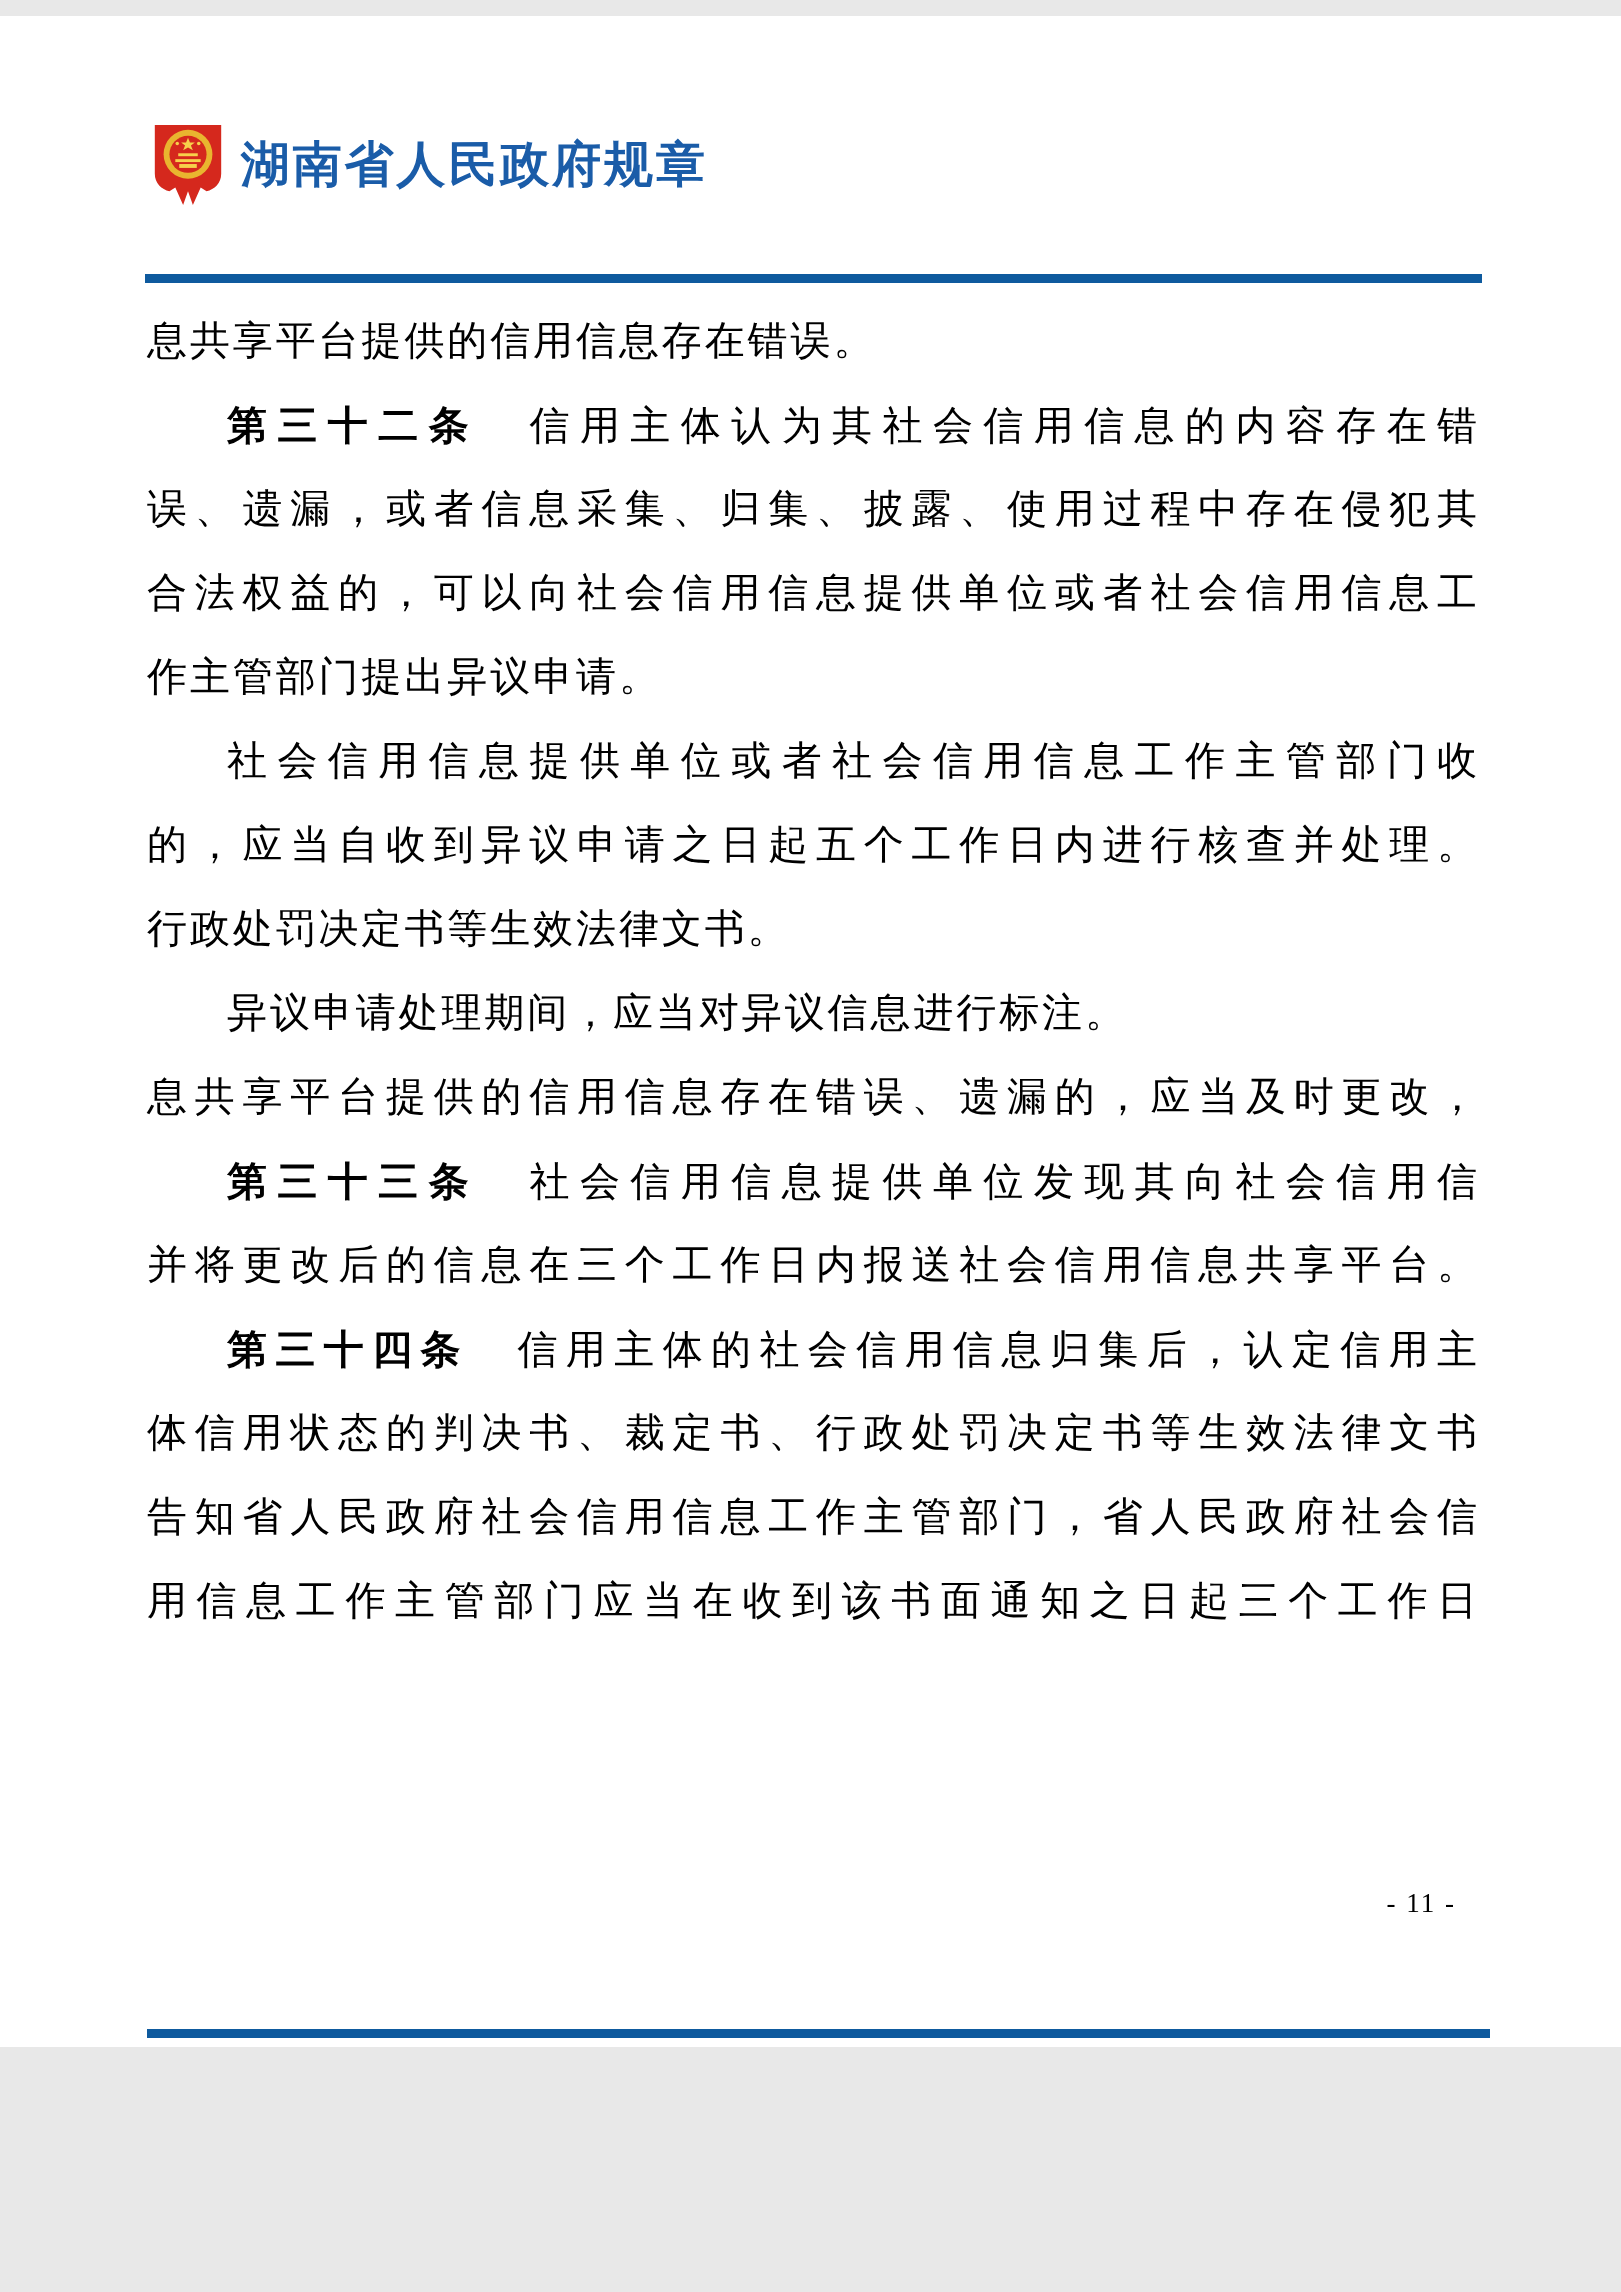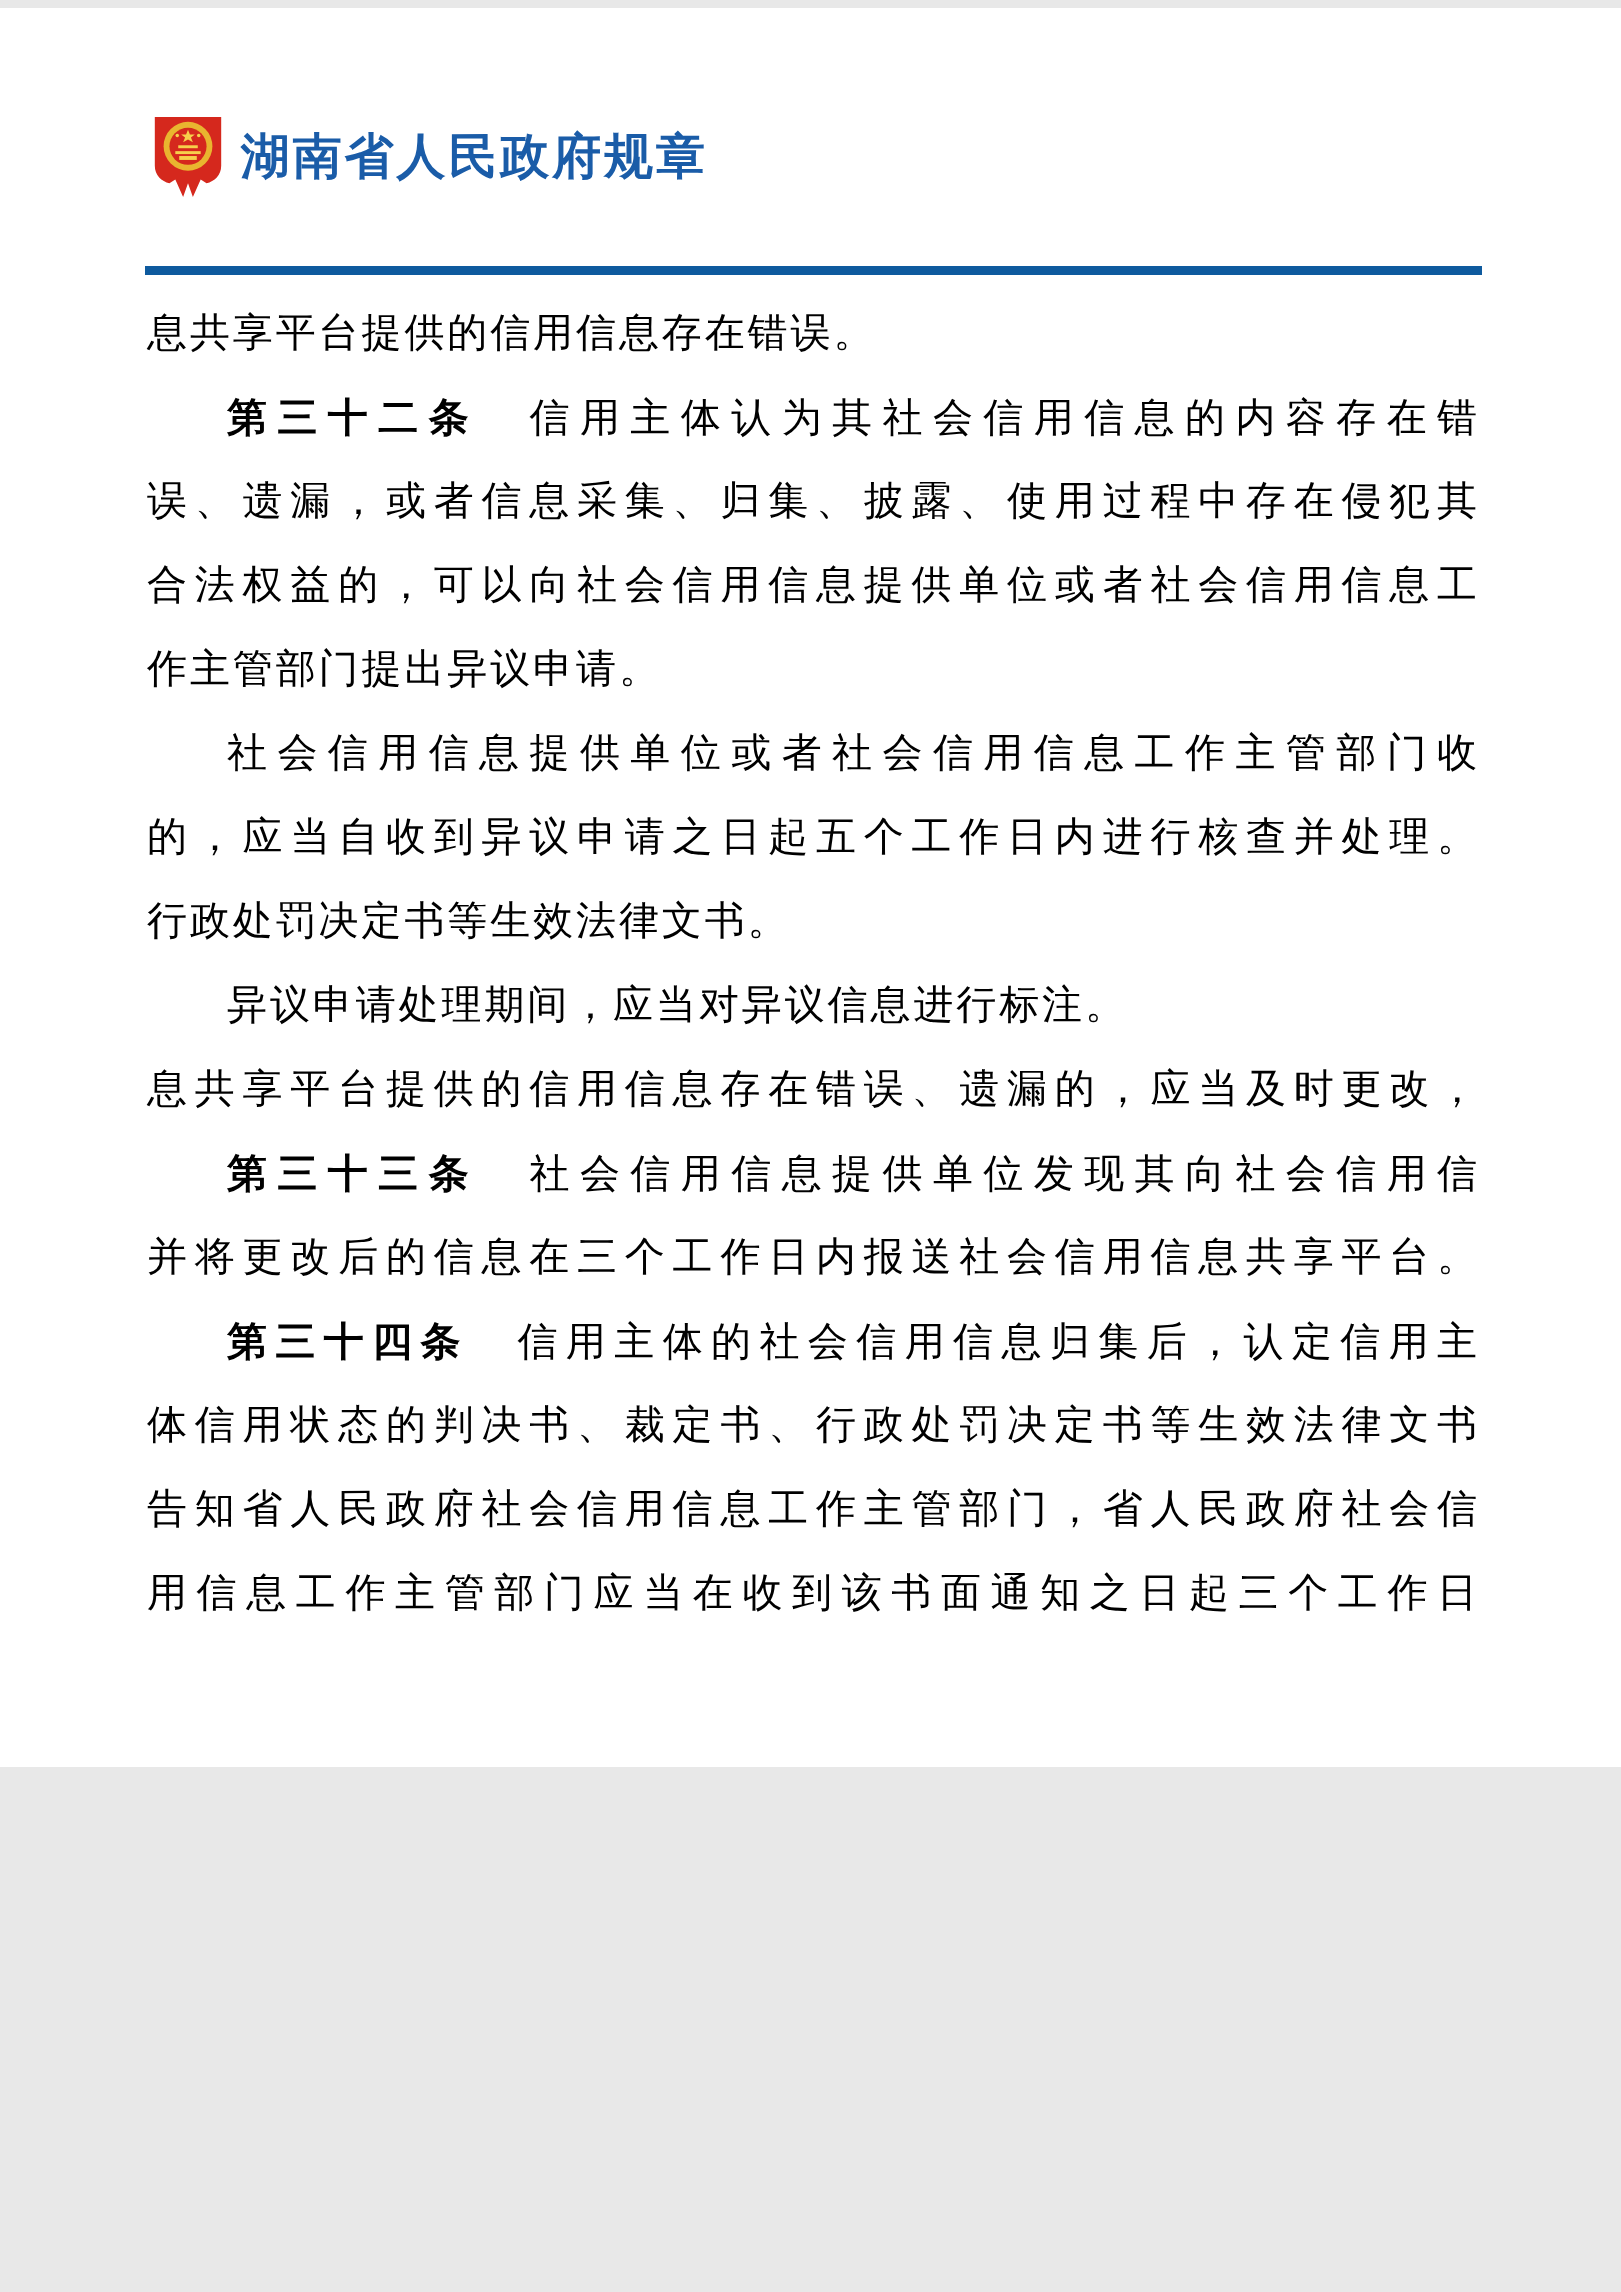--- a/index.html
+++ b/index.html
@@ -1,21 +1,21 @@
 <!DOCTYPE html>
 <html><head>
 <meta charset="utf-8">
 <style>
   html,body { margin:0; padding:0; background:#e8e8e8; }
   .page {
     position: relative;
     width: 1621px;
-    height: 1759px;
+    height: 2031px;
     background: #ffffff;
-    margin: 8px auto;
+    margin: 16px auto;
     overflow: hidden;
     font-family: "Liberation Serif","DejaVu Serif",serif;
     color: #000;
   }
   
   .header-brand {
     position: absolute;
     left: 147px;
     top: 106px;
     height: 86px;

